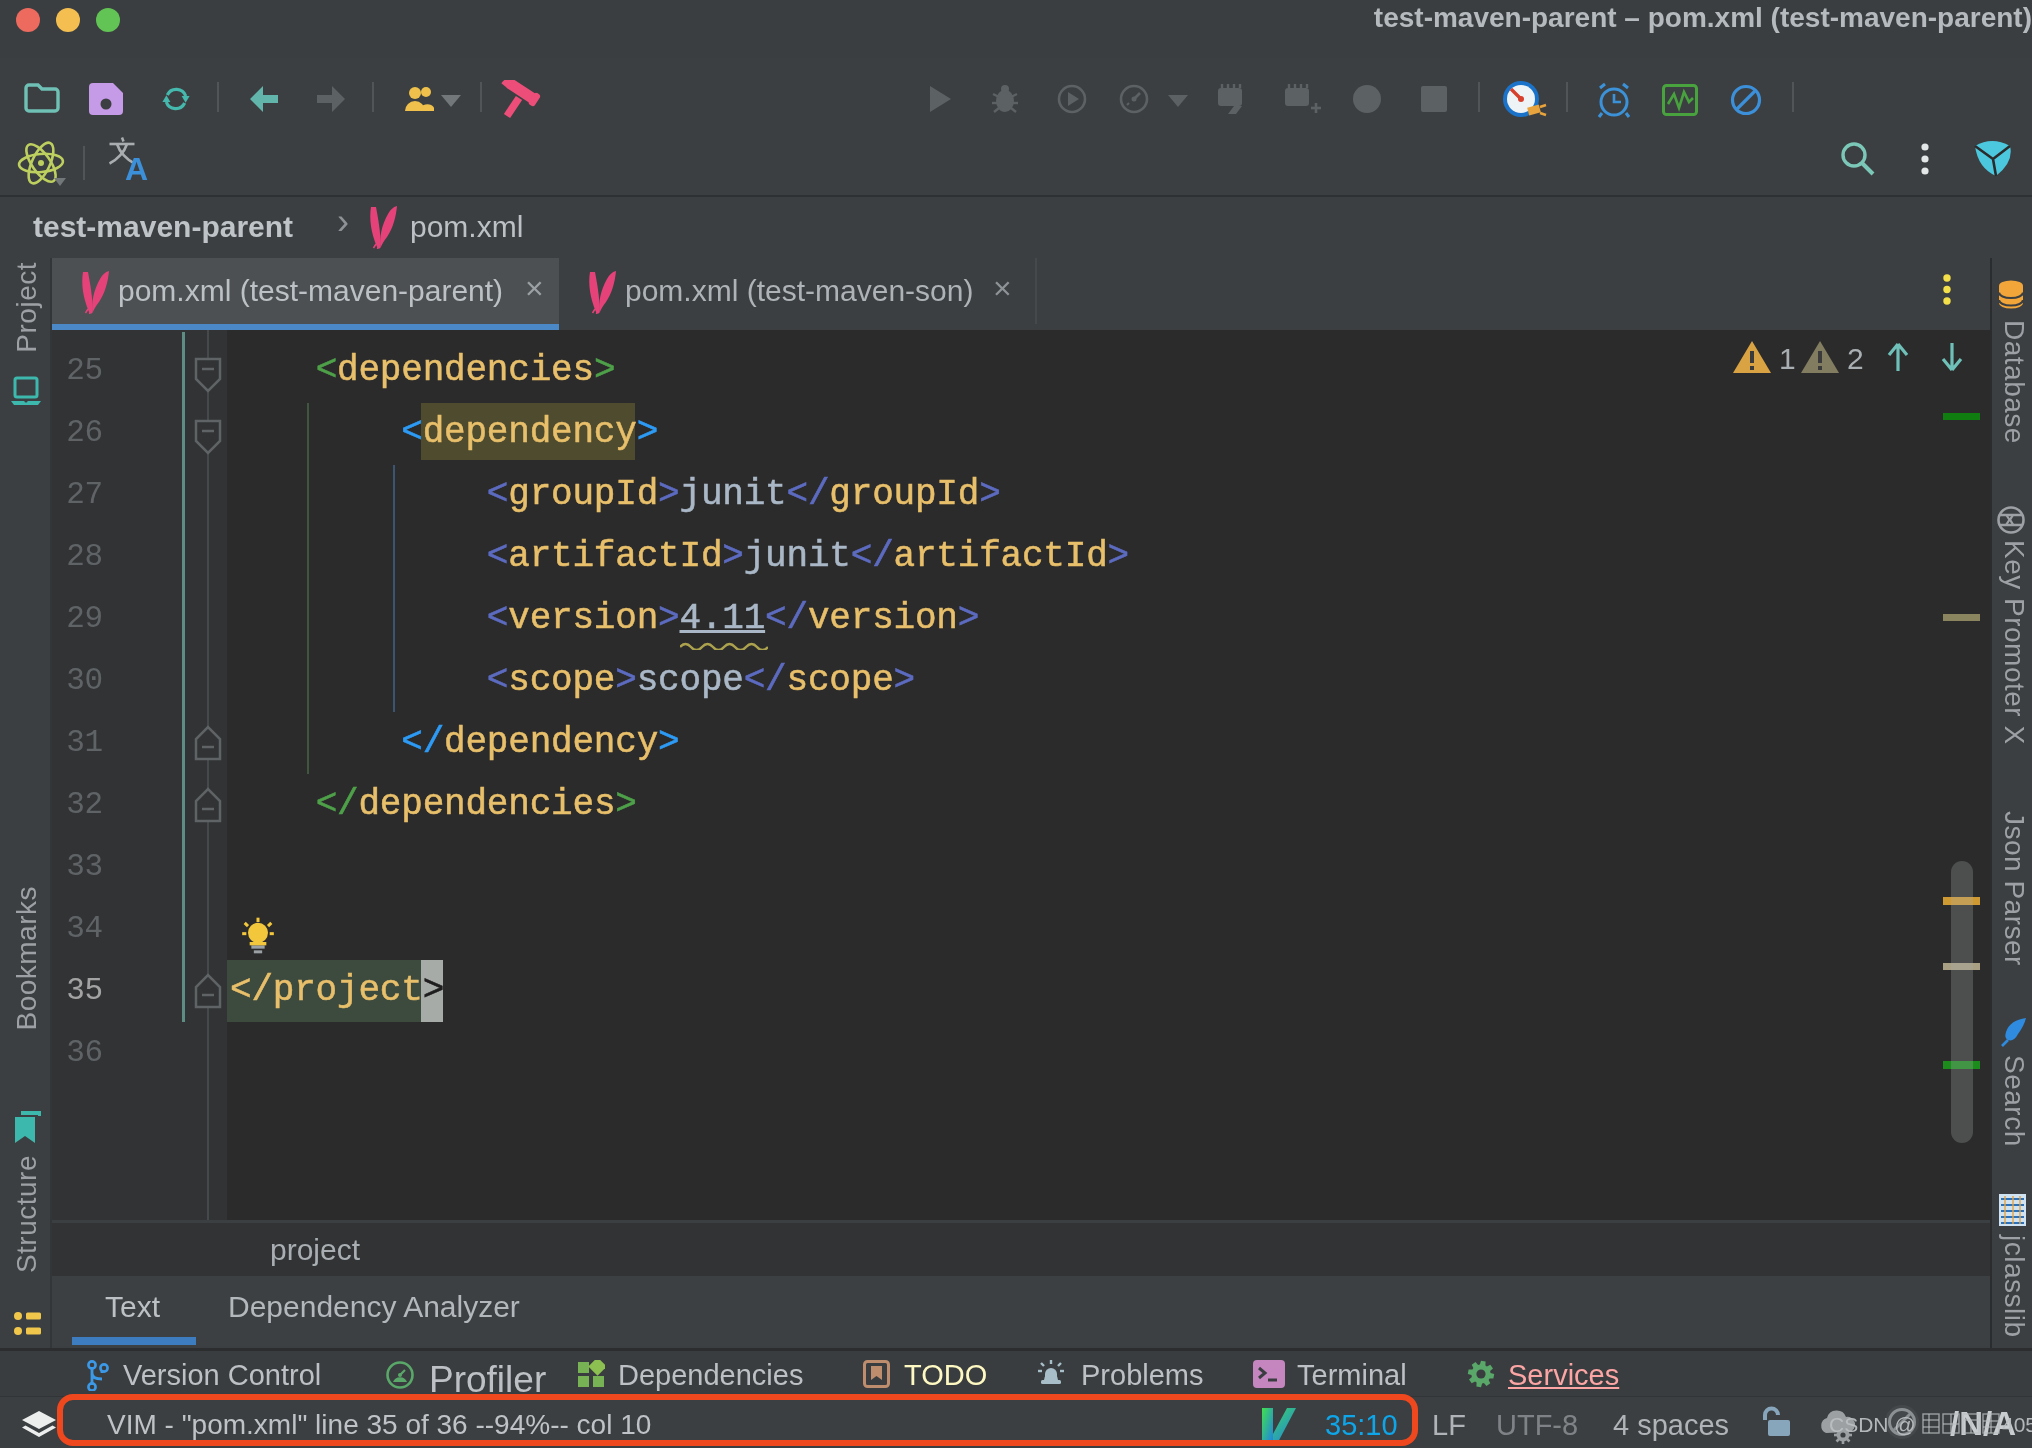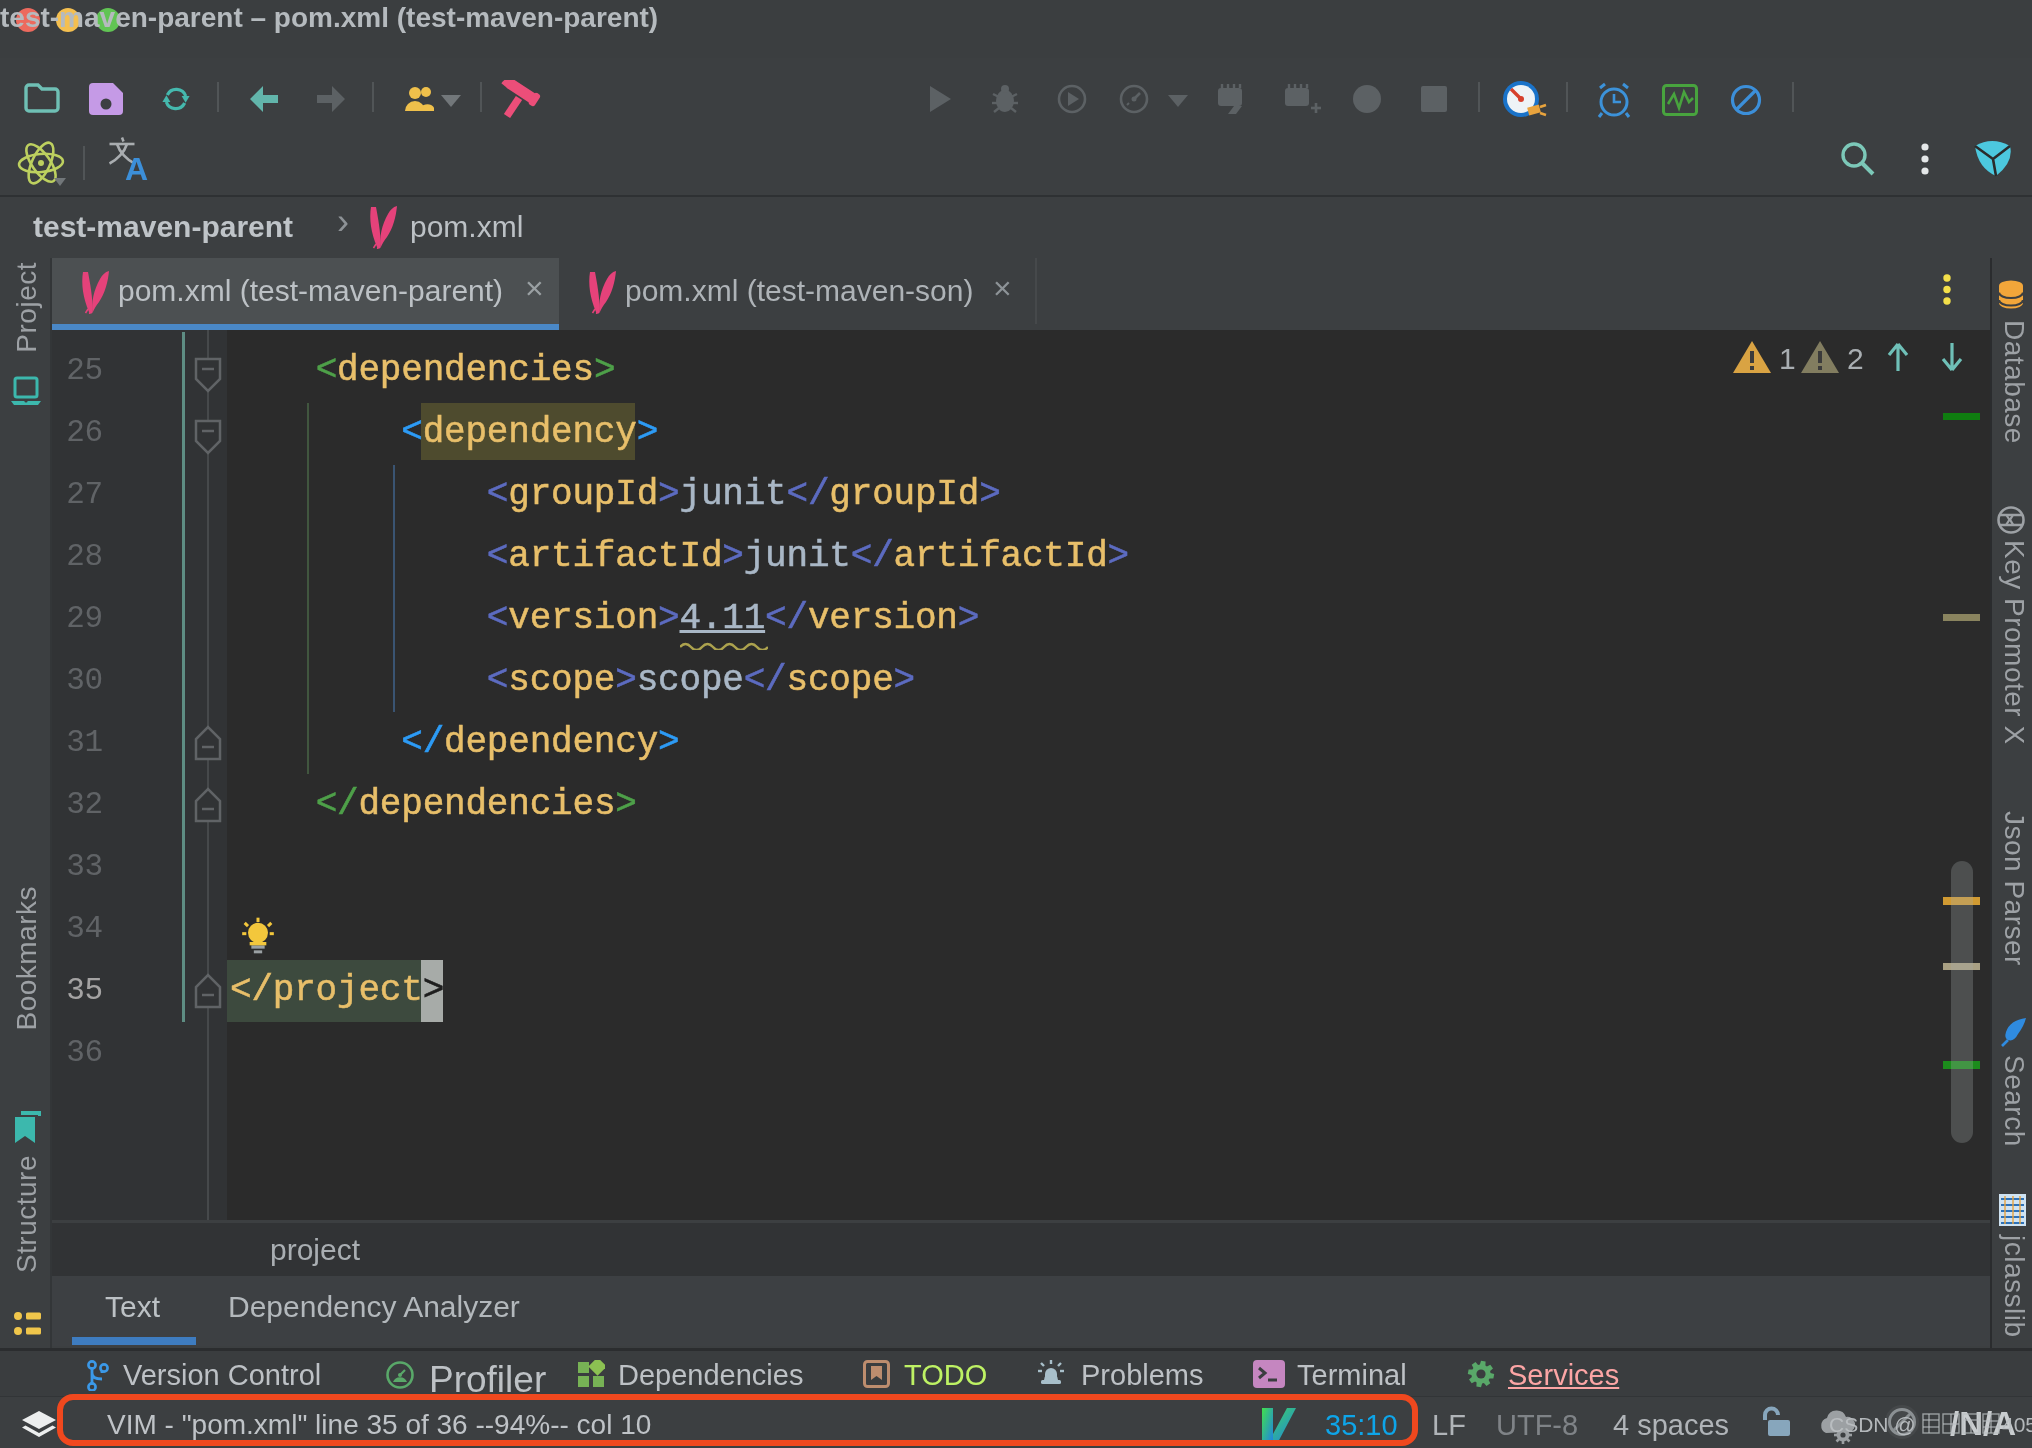--- a/index.html
+++ b/index.html
@@ -33,21 +33,21 @@
   
   .vlabL { writing-mode:vertical-rl; transform:rotate(180deg); font-size:28px; color:#9da1a5; letter-spacing:0.5px; }
   .vlabR { writing-mode:vertical-rl; font-size:28px; color:#9da1a5; letter-spacing:0.5px; }
 </style>
 </head>
 <body>
   <div class="abs" id="titlebar">
     <div class="abs" style="left:16px; top:8px; width:24px; height:24px; border-radius:50%; background:#ec6a5e;"></div>
     <div class="abs" style="left:56px; top:8px; width:24px; height:24px; border-radius:50%; background:#f4bf50;"></div>
     <div class="abs" style="left:96px; top:8px; width:24px; height:24px; border-radius:50%; background:#61c454;"></div>
-    <div class="abs" style="left:0; top:2px; width:2032px; text-align:left; font-size:28px; font-weight:bold; color:#b5babe;">test-maven-parent – pom.xml (test-maven-parent)</div>
+    <div class="abs" style="left:0; top:2px; width:2032px; text-align:right; font-size:28px; font-weight:bold; color:#b5babe;">test-maven-parent – pom.xml (test-maven-parent)</div>
   </div>
 
   <div class="abs" id="toolbar">
 
     <svg class="abs" style="left:24px; top:24px;" width="36" height="32" viewBox="0 0 36 32">
       <path d="M2 6 a3 3 0 0 1 3 -3 h9 l4 4 h13 a3 3 0 0 1 3 3 v16 a3 3 0 0 1 -3 3 h-26 a3 3 0 0 1 -3 -3 z" fill="none" stroke="#6fc0b5" stroke-width="3.4"></path>
     </svg>
     <svg class="abs" style="left:89px; top:25px;" width="34" height="32" viewBox="0 0 34 32">
       <path d="M0 4 a4 4 0 0 1 4 -4 h20 l10 10 v18 a4 4 0 0 1 -4 4 h-26 a4 4 0 0 1 -4 -4 z" fill="#c59ae6"></path>
       <circle cx="17" cy="21" r="5.5" fill="#3c3f41"></circle>
@@ -433,21 +433,21 @@
       <rect x="1" y="2" width="11" height="11" fill="#77b255"></rect>
       <rect x="1" y="16" width="11" height="11" fill="#77b255"></rect>
       <rect x="16" y="16" width="11" height="11" fill="#77b255"></rect>
       <rect x="14" y="0" width="13" height="13" transform="rotate(45 20.5 6.5)" fill="#8cc152"></rect>
     </svg>
     <div class="abs" style="left:618px; top:8px; font-size:29px; color:#bdc1c5;">Dependencies</div>
     <svg class="abs" style="left:863px; top:9px;" width="27" height="28" viewBox="0 0 27 28">
       <rect x="1.5" y="1.5" width="24" height="25" rx="3" fill="none" stroke="#bd8d6e" stroke-width="3"></rect>
       <path d="M8 6 h11 v14 l-5.5 -4 l-5.5 4 z" fill="#bd8d6e"></path>
     </svg>
-    <div class="abs" style="left:904px; top:8px; font-size:29px; color:#bef264;">TODO</div>
+    <div class="abs" style="left:904px; top:8px; font-size:29px; color:#fef9c3;">TODO</div>
     <svg class="abs" style="left:1035px; top:7px;" width="32" height="32" viewBox="0 0 32 32">
       <path d="M9 22 a7 7 0 0 1 14 0 z" fill="#a8bfca"></path>
       <path d="M10 22 v-6 a6 6 0 0 1 12 0 v6" fill="#a8bfca"></path>
       <rect x="6" y="22" width="20" height="4" rx="1.5" fill="#a8bfca"></rect>
       <g stroke="#a8bfca" stroke-width="2.4">
         <line x1="16" y1="2" x2="16" y2="6"></line>
         <line x1="6" y1="5" x2="9" y2="8"></line>
         <line x1="26" y1="5" x2="23" y2="8"></line>
         <line x1="3" y1="13" x2="7" y2="13"></line>
         <line x1="29" y1="13" x2="25" y2="13"></line>

